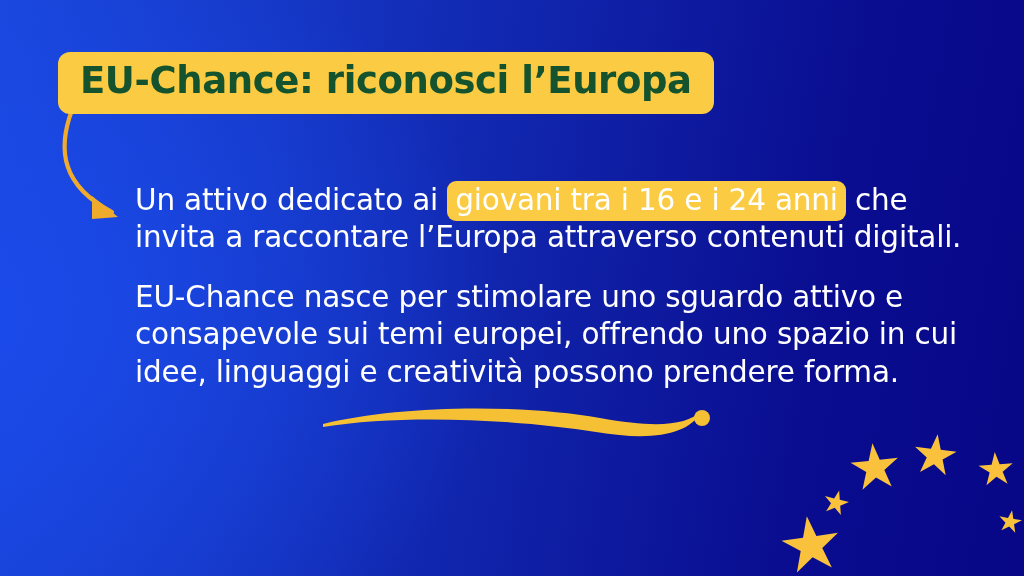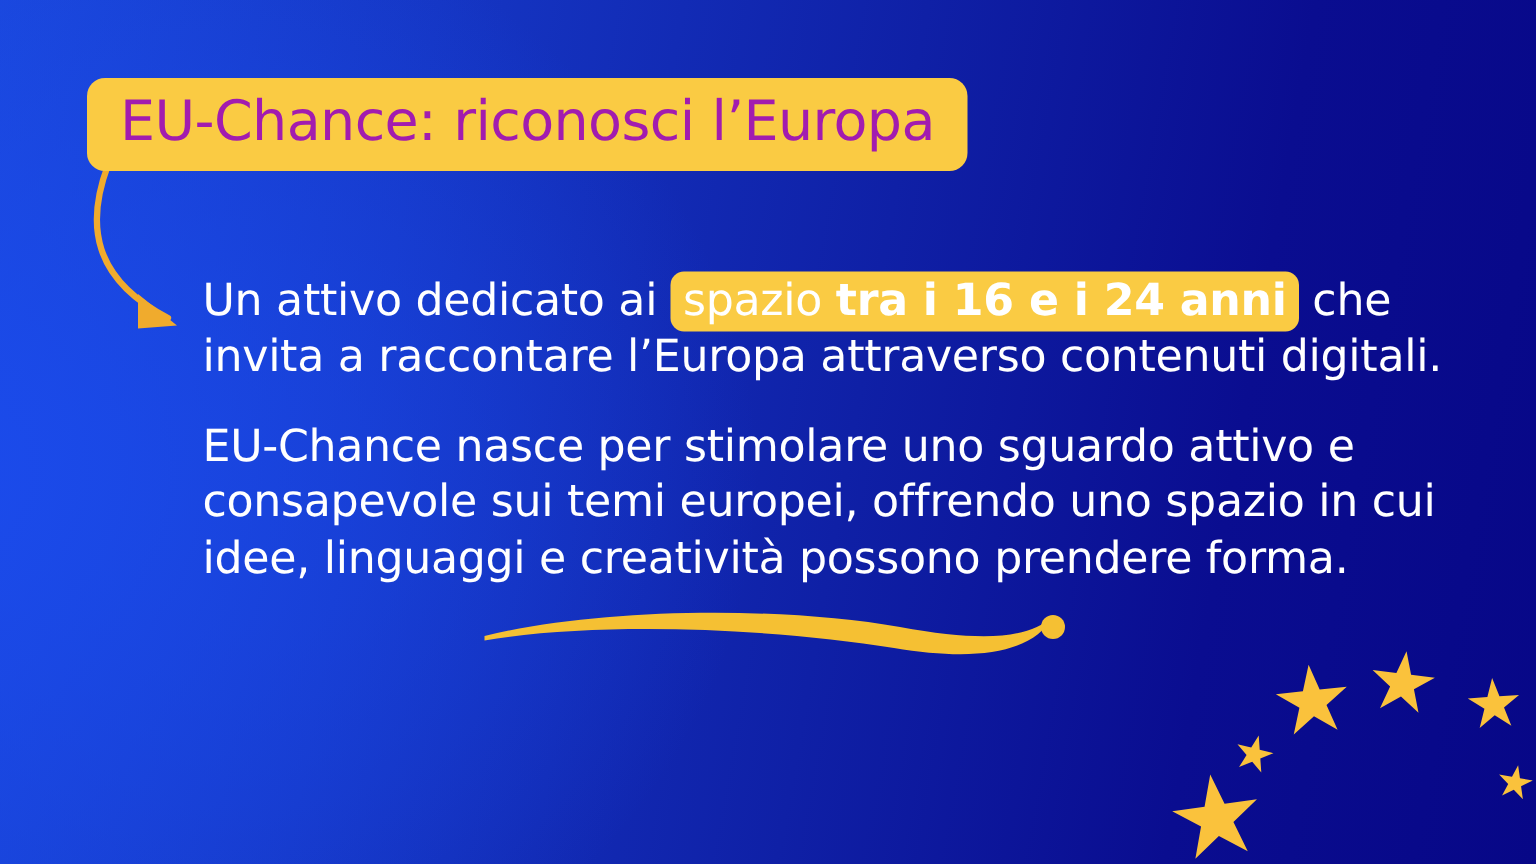--- a/index.html
+++ b/index.html
@@ -19,23 +19,23 @@
   }
 
   
   #title-badge {
     position: absolute;
     left: 58px;
     top: 52px;
     padding: 9px 22px 13px 22px;
     background: #facb43;
     border-radius: 12px;
-    color: #a21caf;
+    color: #14532d;
     font-size: 37px;
-    font-weight: normal;
+    font-weight: bold;
     letter-spacing: -0.4px;
     line-height: 1.08;
     white-space: nowrap;
   }
 
   
   #body-block {
     position: absolute;
     left: 135px;
     top: 182px;
@@ -49,21 +49,21 @@
   .para + .para { margin-top: 22px; }
 
   .hl {
     background: #facb43;
     color: #ffffff;
     border-radius: 9px;
     padding: 2px 8px 4px 8px;
     box-decoration-break: clone;
     -webkit-box-decoration-break: clone;
   }
-  .hl b { font-weight: bold; }
+  .hl b { font-weight: normal; }
 
   
   .deco {
     position: absolute;
     left: 0;
     top: 0;
     width: 1024px;
     height: 576px;
     pointer-events: none;
   }
@@ -94,17 +94,17 @@
       <polygon transform="translate(875,468) rotate(-6) scale(25)" points="0,-1 0.2245,-0.309 0.9511,-0.309 0.3633,0.118 0.5878,0.809 0,0.382 -0.5878,0.809 -0.3633,0.118 -0.9511,-0.309 -0.2245,-0.309"></polygon>
       <polygon transform="translate(935,456) rotate(7) scale(22)" points="0,-1 0.2245,-0.309 0.9511,-0.309 0.3633,0.118 0.5878,0.809 0,0.382 -0.5878,0.809 -0.3633,0.118 -0.9511,-0.309 -0.2245,-0.309"></polygon>
       <polygon transform="translate(996,470) rotate(-4) scale(18)" points="0,-1 0.2245,-0.309 0.9511,-0.309 0.3633,0.118 0.5878,0.809 0,0.382 -0.5878,0.809 -0.3633,0.118 -0.9511,-0.309 -0.2245,-0.309"></polygon>
       <polygon transform="translate(1010,522) rotate(10) scale(12)" points="0,-1 0.2245,-0.309 0.9511,-0.309 0.3633,0.118 0.5878,0.809 0,0.382 -0.5878,0.809 -0.3633,0.118 -0.9511,-0.309 -0.2245,-0.309"></polygon>
     </g>
   </svg>
 
   <div id="title-badge">EU-Chance: riconosci l’Europa</div>
 
   <div id="body-block">
-    <p class="para"><span>Un attivo dedicato ai </span><span class="hl"><span>spazio </span><b>tra i 16 e i 24 anni</b></span><span> che invita a raccontare l’Europa attraverso contenuti digitali.</span></p>
+    <p class="para"><span>Un attivo dedicato ai </span><span class="hl"><span>giovani </span><b>tra i 16 e i 24 anni</b></span><span> che invita a raccontare l’Europa attraverso contenuti digitali.</span></p>
     <p class="para">EU-Chance nasce per stimolare uno sguardo attivo e consapevole sui temi europei, offrendo uno spazio in cui idee, linguaggi e creatività possono prendere forma.</p>
   </div>
 
 </div>
 
 </body></html>

